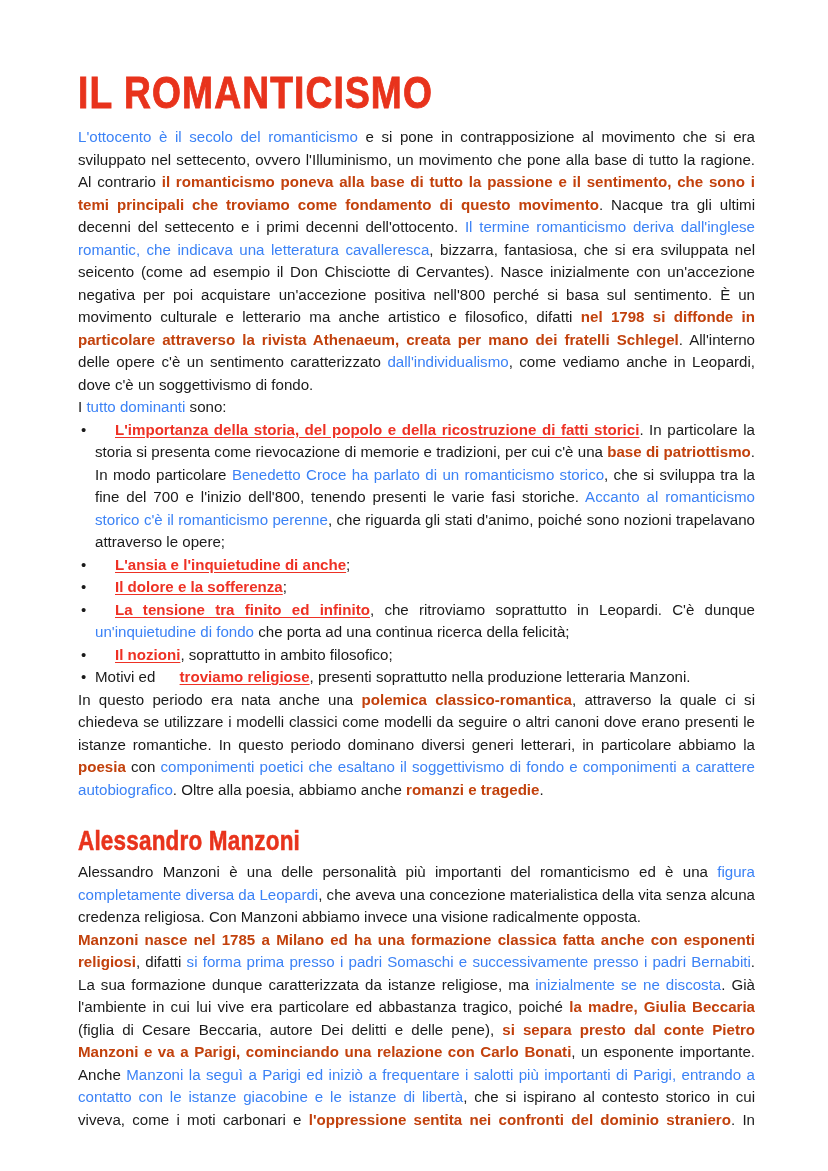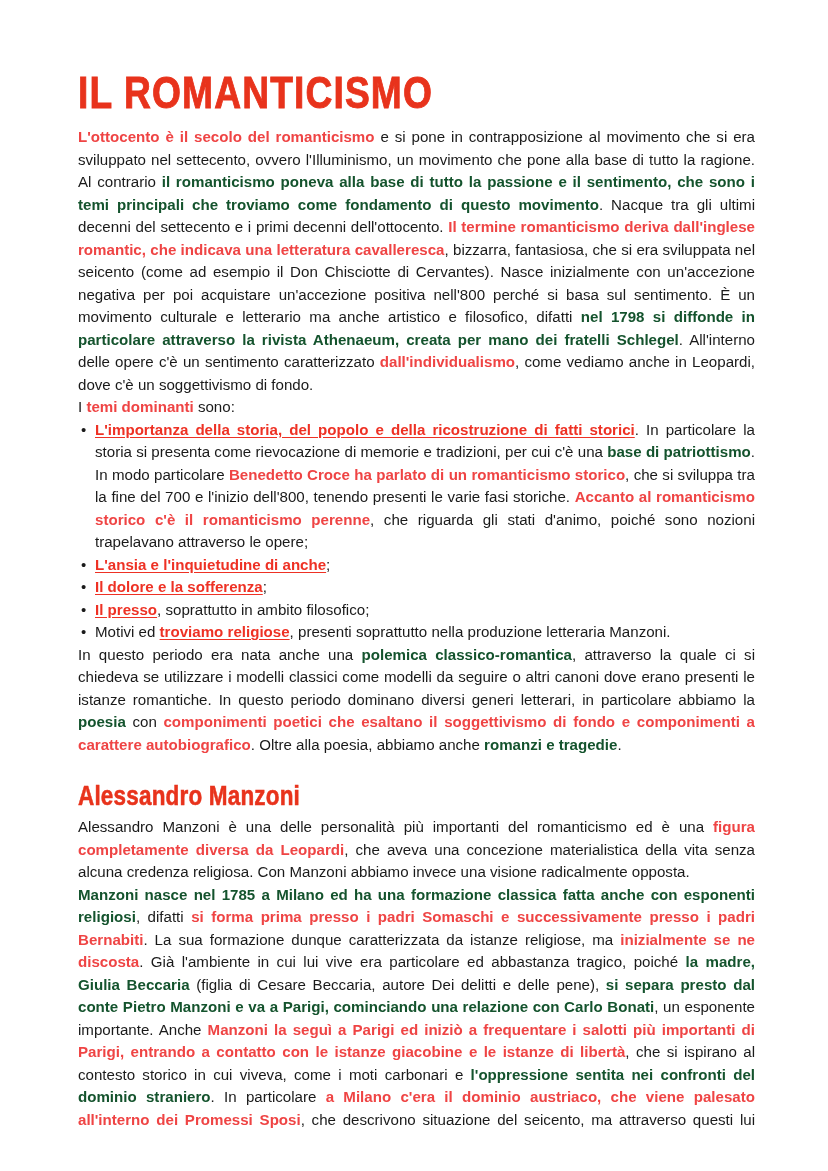--- a/index.html
+++ b/index.html
@@ -48,23 +48,23 @@
     padding: 0;
     text-align: justify;
     text-justify: inter-word;
     font-size: 15.1px;
     line-height: 22.5px;
     color: #1a1a1a;
     -webkit-hyphens: none;
     hyphens: none;
   }
   p.body + p.body { margin-top: 0; }
-  b, .b { font-weight: bold; color: #ef4444; }
-  .rb { color: #14532d; font-weight: bold; }
-  .ru { color: #ee3124; font-weight: bold; text-decoration: underline; text-underline-offset: 2px; }
+  b, .b { font-weight: normal; color: #3b82f6; }
+  .rb { color: #c2410c; font-weight: bold; }
+  .ru { color: #ee3124; font-weight: bold; text-decoration: underline; text-underline-offset: 2px; margin-left: 20px; }
   ul.themes {
     margin: 0;
     padding: 0;
     list-style: none;
   }
   ul.themes > li {
     position: relative;
     padding-left: 17px;
     text-align: justify;
     font-size: 15.1px;
@@ -83,27 +83,28 @@
 </style>
 </head>
 <body>
 
 <div class="page">
 
   <h1 class="doc-title">IL ROMANTICISMO</h1>
 
   <p class="body"><span class="b">L'ottocento è il secolo del romanticismo</span> e si pone in contrapposizione al movimento che si era sviluppato nel settecento, ovvero l'Illuminismo, un movimento che pone alla base di tutto la ragione. Al contrario <span class="rb">il romanticismo poneva alla base di tutto la passione e il sentimento, che sono i temi principali che troviamo come fondamento di questo movimento</span>. Nacque tra gli ultimi decenni del settecento e i primi decenni dell'ottocento. <span class="b">Il termine romanticismo deriva dall'inglese romantic, che indicava una letteratura cavalleresca</span>, bizzarra, fantasiosa, che si era sviluppata nel seicento (come ad esempio il Don Chisciotte di Cervantes). Nasce inizialmente con un'accezione negativa per poi acquistare un'accezione positiva nell'800 perché si basa sul sentimento. È un movimento culturale e letterario ma anche artistico e filosofico, difatti <span class="rb">nel 1798 si diffonde in particolare attraverso la rivista Athenaeum, creata per mano dei fratelli Schlegel</span>. All'interno delle opere c'è un sentimento caratterizzato <span class="b">dall'individualismo</span>, come vediamo anche in Leopardi, dove c'è un soggettivismo di fondo.</p>
 
-  <p class="body">I <span class="b">temi dominanti</span> sono:</p>
+  <p class="body">I <span class="b">tutto dominanti</span> sono:</p>
 
   <ul class="themes" id="themes-list">
       <li><span class="ru">L'importanza della storia, del popolo e della ricostruzione di fatti storici</span>. In particolare la storia si presenta come rievocazione di memorie e tradizioni, per cui c'è una <span class="rb">base di patriottismo</span>. In modo particolare <span class="b">Benedetto Croce ha parlato di un romanticismo storico</span>, che si sviluppa tra la fine del 700 e l'inizio dell'800, tenendo presenti le varie fasi storiche. <span class="b">Accanto al romanticismo storico c'è il romanticismo perenne</span>, che riguarda gli stati d'animo, poiché sono nozioni trapelavano attraverso le opere;</li>
       <li><span class="ru">L'ansia e l'inquietudine di anche</span>;</li>
       <li><span class="ru">Il dolore e la sofferenza</span>;</li>
-      <li><span class="ru">Il presso</span>, soprattutto in ambito filosofico;</li>
+      <li><span class="ru">La tensione tra finito ed infinito</span>, che ritroviamo soprattutto in Leopardi. C'è dunque <span class="b">un'inquietudine di fondo</span> che porta ad una continua ricerca della felicità;</li>
+      <li><span class="ru">Il nozioni</span>, soprattutto in ambito filosofico;</li>
       <li>Motivi ed <span class="ru">troviamo religiose</span>, presenti soprattutto nella produzione letteraria Manzoni.</li>
     </ul>
 
   <p class="body">In questo periodo era nata anche una <span class="rb">polemica classico-romantica</span>, attraverso la quale ci si chiedeva se utilizzare i modelli classici come modelli da seguire o altri canoni dove erano presenti le istanze romantiche. In questo periodo dominano diversi generi letterari, in particolare abbiamo la <span class="rb">poesia</span> con <span class="b">componimenti poetici che esaltano il soggettivismo di fondo e componimenti a carattere autobiografico</span>. Oltre alla poesia, abbiamo anche <span class="rb">romanzi e tragedie</span>.</p>
 
   <h2 class="section-title">Alessandro Manzoni</h2>
 
   <p class="body">Alessandro Manzoni è una delle personalità più importanti del romanticismo ed è una <span class="b">figura completamente diversa da Leopardi</span>, che aveva una concezione materialistica della vita senza alcuna credenza religiosa. Con Manzoni abbiamo invece una visione radicalmente opposta.</p>
 
   <p class="body"><span class="rb">Manzoni nasce nel 1785 a Milano ed ha una formazione classica fatta anche con esponenti religiosi</span>, difatti <span class="b">si forma prima presso i padri Somaschi e successivamente presso i padri Bernabiti</span>. La sua formazione dunque caratterizzata da istanze religiose, ma <span class="b">inizialmente se ne discosta</span>. Già l'ambiente in cui lui vive era particolare ed abbastanza tragico, poiché <span class="rb">la madre, Giulia Beccaria</span> (figlia di Cesare Beccaria, autore Dei delitti e delle pene), <span class="rb">si separa presto dal conte Pietro Manzoni e va a Parigi, cominciando una relazione con Carlo Bonati</span>, un esponente importante. Anche <span class="b">Manzoni la seguì a Parigi ed iniziò a frequentare i salotti più importanti di Parigi, entrando a contatto con le istanze giacobine e le istanze di libertà</span>, che si ispirano al contesto storico in cui viveva, come i moti carbonari e <span class="rb">l'oppressione sentita nei confronti del dominio straniero</span>. In particolare <span class="b">a Milano c'era il dominio austriaco, che viene palesato all'interno dei Promessi Sposi</span>, che descrivono situazione del seicento, ma attraverso questi lui condanna il dominio straniero che è coevo alla situazione dell'800.</p>

